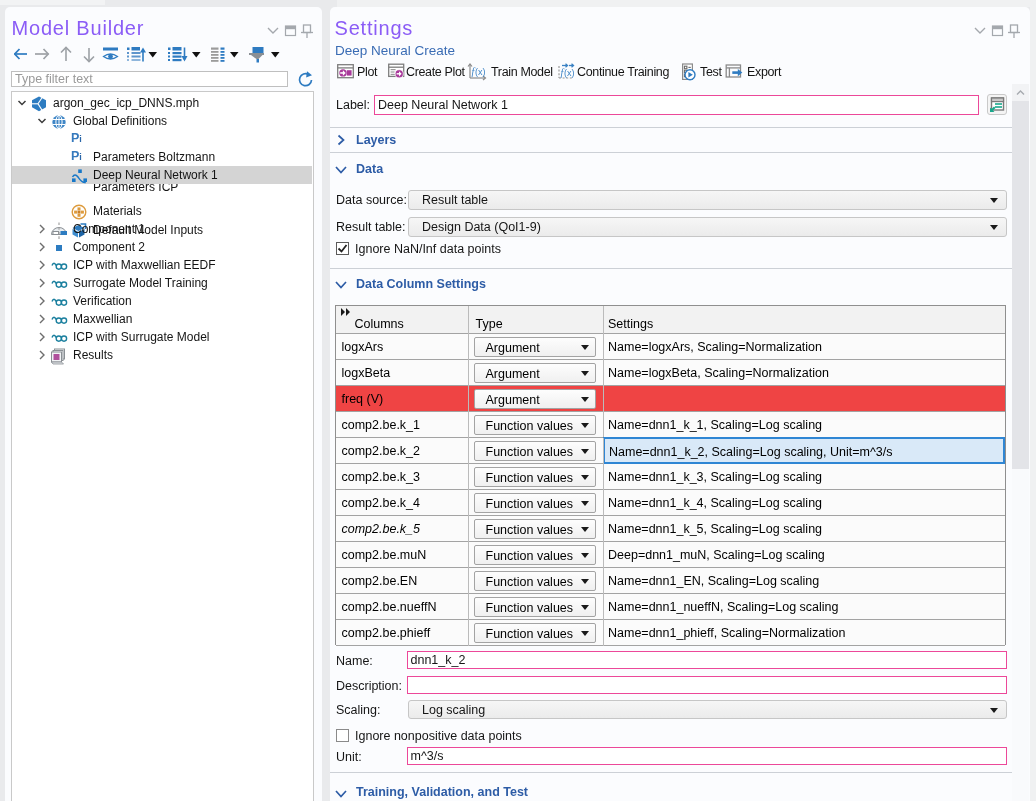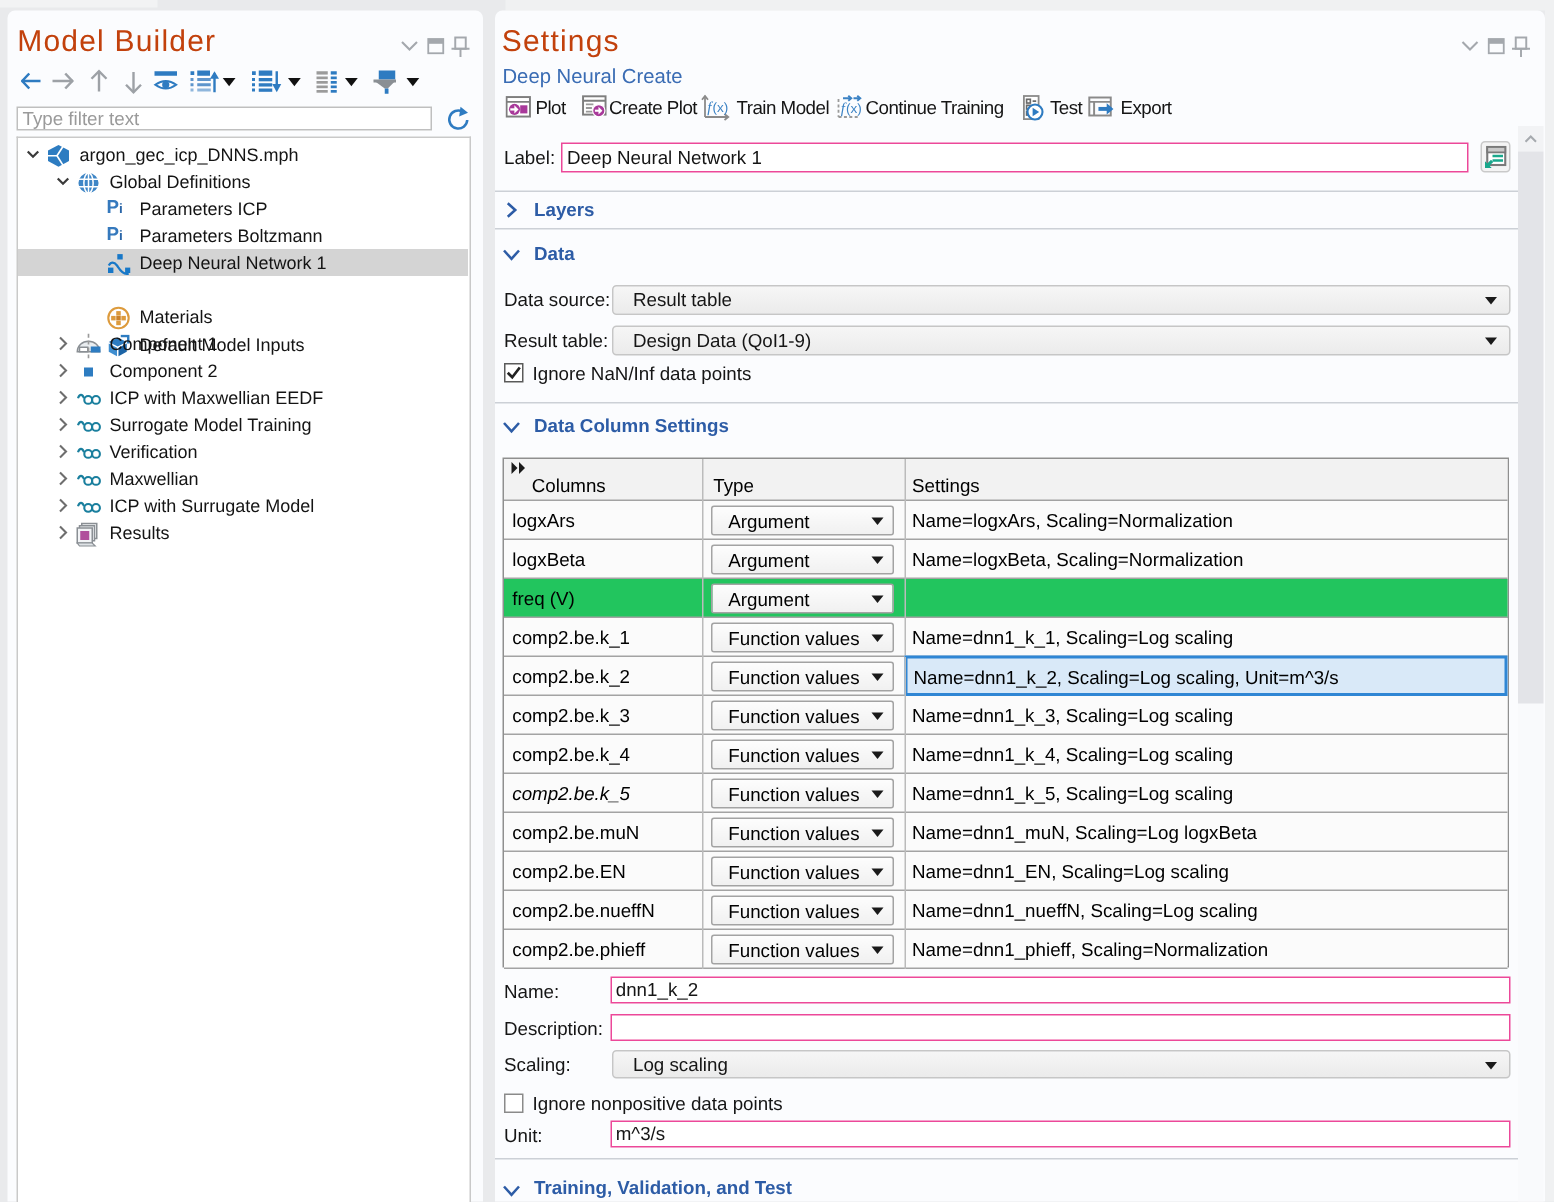--- a/index.html
+++ b/index.html
@@ -1,20 +1,20 @@
 <!DOCTYPE html>
 <html><head>
 <meta charset="utf-8">
 <style>
   * { margin:0; padding:0; box-sizing:border-box; }
   html,body { width:1036px; height:801px; overflow:hidden; }
   body { background:#e9eaec; font-family:"Liberation Sans",sans-serif; }
   .abs { position:absolute; }
   .panel { position:absolute; background:#fbfcfe; border-radius:5px 5px 0 0; }
-  .ptitle { color:#c2410c; font-size:20px; letter-spacing:0.8px; }
+  .ptitle { color:#8b5cf6; font-size:20px; letter-spacing:0.8px; }
   .sechead { position:absolute; color:#2d5ca6; font-weight:bold; font-size:12.5px; }
   .sep { position:absolute; height:1px; background:#ccd0d6; left:0; width:689px; }
   .flabel { position:absolute; font-size:12.5px; color:#151515; }
   .tinput { position:absolute; border:1px solid #ec4899; background:#fff; font-size:12.5px; color:#151515; padding-left:3px; display:flex; align-items:center; }
   .combo { position:absolute; border:1px solid #c6c6c6; border-radius:3px; background:linear-gradient(#f6f6f6,#ebebeb); font-size:12.5px; color:#151515; display:flex; align-items:center; padding-left:13px; }
   .combo .arr { position:absolute; right:8px; top:50%; margin-top:-2px; width:0; height:0; border-left:4.5px solid transparent; border-right:4.5px solid transparent; border-top:5px solid #1a1a1a; }
   .cb { position:absolute; width:13px; height:13px; border:1px solid #8a8a8a; background:#fff; }
   .trow { position:absolute; left:0; width:317px; height:18px; font-size:12px; color:#141414; }
   .trow .lbl { position:absolute; top:50%; transform:translateY(-50%); white-space:nowrap; }
   .trow svg.icon, .trow .icon { position:absolute; top:1px; }
@@ -174,21 +174,21 @@
               <line x1="8" y1="1.3" x2="8" y2="14.7"></line>
             </g>
           </svg>
         </span>
         <span class="lbl" style="left:68px;">Global Definitions</span>
       </div>
       <div class="trow" style="top:123px;">
         <span class="abs" style="left:66px;top:1px;">
           <span class="icon" style="left:0;top:0;width:16px;height:16px;color:#3579bd;font-size:12.5px;font-weight:bold;">P<span style="font-size:9px;color:#2a66a8;">i</span></span>
         </span>
-        <span class="lbl" style="left:88px;">Parameters ICP</span>
+        <span class="lbl" style="left:88px;margin-top:48px;">Parameters ICP</span>
       </div>
       <div class="trow" style="top:141px;">
         <span class="abs" style="left:66px;top:1px;">
           <span class="icon" style="left:0;top:0;width:16px;height:16px;color:#3579bd;font-size:12.5px;font-weight:bold;">P<span style="font-size:9px;color:#2a66a8;">i</span></span>
         </span>
         <span class="lbl" style="left:88px;">Parameters Boltzmann</span>
       </div>
       <div class="trow" style="top:159px;">
         <div class="abs" style="left:7px;top:0;width:300px;height:18px;background:#d4d4d4;"></div>
         <span class="abs" style="left:66px;top:1px;">
@@ -513,21 +513,21 @@
       <div class="abs" style="left:0;top:54px;width:669px;height:26px;border-bottom:1px solid #a3a3a3;background:#fbfbfb;">
         <span class="abs" style="left:6px;top:6px;font-size:12.5px;">logxBeta</span>
         <div class="abs" style="left:138px;top:3px;width:122.5px;height:20px;border:1px solid #a3a3a3;border-radius:2px;background:linear-gradient(#fdfdfd,#f0f0f0);">
           <span class="abs" style="left:11px;top:3px;font-size:12.5px;">Argument</span>
           <span class="abs" style="right:6px;top:7px;width:0;height:0;border-left:4.5px solid transparent;border-right:4.5px solid transparent;border-top:5px solid #1a1a1a;"></span>
         </div>
         <span class="abs" style="left:272.5px;top:6px;font-size:12.5px;">Name=logxBeta, Scaling=Normalization</span>
         <div class="abs" style="left:132px;top:0;width:1px;height:26px;background:#bbbbbb;"></div>
         <div class="abs" style="left:267.5px;top:0;width:1px;height:26px;background:#bbbbbb;"></div>
       </div>
-      <div class="abs" style="left:0;top:80px;width:669px;height:26px;border-bottom:1px solid #a3a3a3;background:#22c55e;">
+      <div class="abs" style="left:0;top:80px;width:669px;height:26px;border-bottom:1px solid #a3a3a3;background:#ef4444;">
         <span class="abs" style="left:6px;top:6px;font-size:12.5px;">freq (V)</span>
         <div class="abs" style="left:138px;top:3px;width:122.5px;height:20px;border:1px solid #a3a3a3;border-radius:2px;background:linear-gradient(#fdfdfd,#f0f0f0);">
           <span class="abs" style="left:11px;top:3px;font-size:12.5px;">Argument</span>
           <span class="abs" style="right:6px;top:7px;width:0;height:0;border-left:4.5px solid transparent;border-right:4.5px solid transparent;border-top:5px solid #1a1a1a;"></span>
         </div>
         <div class="abs" style="left:132px;top:0;width:1px;height:26px;background:#bbbbbb;"></div>
         <div class="abs" style="left:267.5px;top:0;width:1px;height:26px;background:#bbbbbb;"></div>
       </div>
       <div class="abs" style="left:0;top:106px;width:669px;height:26px;border-bottom:1px solid #a3a3a3;background:#fbfbfb;">
         <span class="abs" style="left:6px;top:6px;font-size:12.5px;">comp2.be.k_1</span>
@@ -580,21 +580,21 @@
         <span class="abs" style="left:272.5px;top:6px;font-size:12.5px;">Name=dnn1_k_5, Scaling=Log scaling</span>
         <div class="abs" style="left:132px;top:0;width:1px;height:26px;background:#bbbbbb;"></div>
         <div class="abs" style="left:267.5px;top:0;width:1px;height:26px;background:#bbbbbb;"></div>
       </div>
       <div class="abs" style="left:0;top:236px;width:669px;height:26px;border-bottom:1px solid #a3a3a3;background:#fbfbfb;">
         <span class="abs" style="left:6px;top:6px;font-size:12.5px;">comp2.be.muN</span>
         <div class="abs" style="left:138px;top:3px;width:122.5px;height:20px;border:1px solid #a3a3a3;border-radius:2px;background:linear-gradient(#fdfdfd,#f0f0f0);">
           <span class="abs" style="left:11px;top:3px;font-size:12.5px;">Function values</span>
           <span class="abs" style="right:6px;top:7px;width:0;height:0;border-left:4.5px solid transparent;border-right:4.5px solid transparent;border-top:5px solid #1a1a1a;"></span>
         </div>
-        <span class="abs" style="left:272.5px;top:6px;font-size:12.5px;">Name=dnn1_muN, Scaling=Log logxBeta</span>
+        <span class="abs" style="left:272.5px;top:6px;font-size:12.5px;">Deep=dnn1_muN, Scaling=Log scaling</span>
         <div class="abs" style="left:132px;top:0;width:1px;height:26px;background:#bbbbbb;"></div>
         <div class="abs" style="left:267.5px;top:0;width:1px;height:26px;background:#bbbbbb;"></div>
       </div>
       <div class="abs" style="left:0;top:262px;width:669px;height:26px;border-bottom:1px solid #a3a3a3;background:#fbfbfb;">
         <span class="abs" style="left:6px;top:6px;font-size:12.5px;">comp2.be.EN</span>
         <div class="abs" style="left:138px;top:3px;width:122.5px;height:20px;border:1px solid #a3a3a3;border-radius:2px;background:linear-gradient(#fdfdfd,#f0f0f0);">
           <span class="abs" style="left:11px;top:3px;font-size:12.5px;">Function values</span>
           <span class="abs" style="right:6px;top:7px;width:0;height:0;border-left:4.5px solid transparent;border-right:4.5px solid transparent;border-top:5px solid #1a1a1a;"></span>
         </div>
         <span class="abs" style="left:272.5px;top:6px;font-size:12.5px;">Name=dnn1_EN, Scaling=Log scaling</span>

